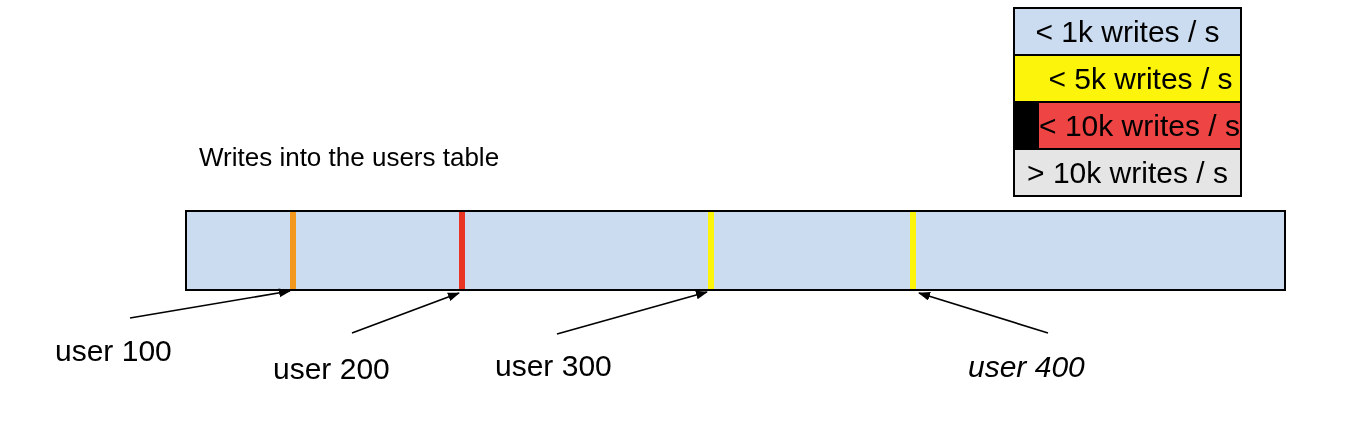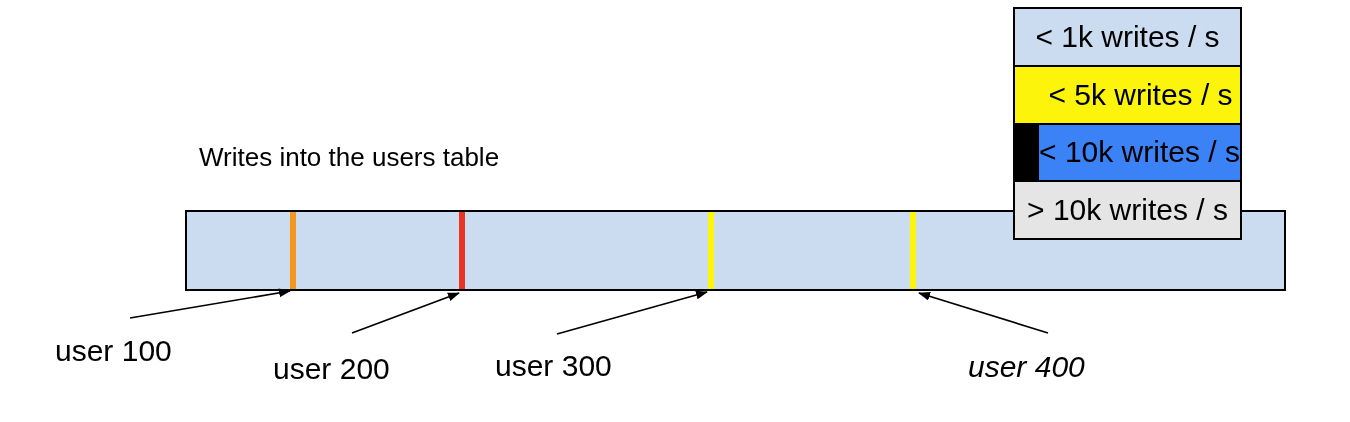--- a/index.html
+++ b/index.html
@@ -39,21 +39,21 @@
     position: absolute;
     top: 0;
     height: 100%;
     width: 6px;
   }
   .legend {
     position: absolute;
     left: 1013px;
     top: 7px;
     width: 229px;
-    height: 233px;
+    height: 190px;
     box-sizing: border-box;
     border: 2px solid #000000;
     background: #000000;
     display: grid;
     grid-template-rows: repeat(4, 1fr);
     grid-row-gap: 2px;
     row-gap: 2px;
   }
   .legend-row {
     display: flex;
@@ -91,21 +91,21 @@
       <div class="stripe" style="left: 723px; background: rgb(252, 245, 11);"></div>
     </div>
 
   <div class="legend" id="legend">
       <div class="legend-row" style="background: rgb(203, 220, 240);">
         <span>&lt; 1k writes / s</span>
       </div>
       <div class="legend-row" style="background: rgb(252, 245, 11); padding-left: 26px;">
         <span>&lt; 5k writes / s</span>
       </div>
-      <div class="legend-row" style="background: #3b82f6; margin-left: 24px;">
+      <div class="legend-row" style="background: #ef4444; margin-left: 24px;">
         <span>&lt; 10k writes / s</span>
       </div>
       <div class="legend-row" style="background: #e5e5e5;">
         <span>&gt; 10k writes / s</span>
       </div>
     </div>
 
   <svg class="arrows" id="arrows" width="1350" height="422" viewBox="0 0 1350 422">
     <defs>
       <marker id="ah" markerUnits="userSpaceOnUse" markerWidth="13" markerHeight="10" refX="11" refY="4.5" orient="auto">

